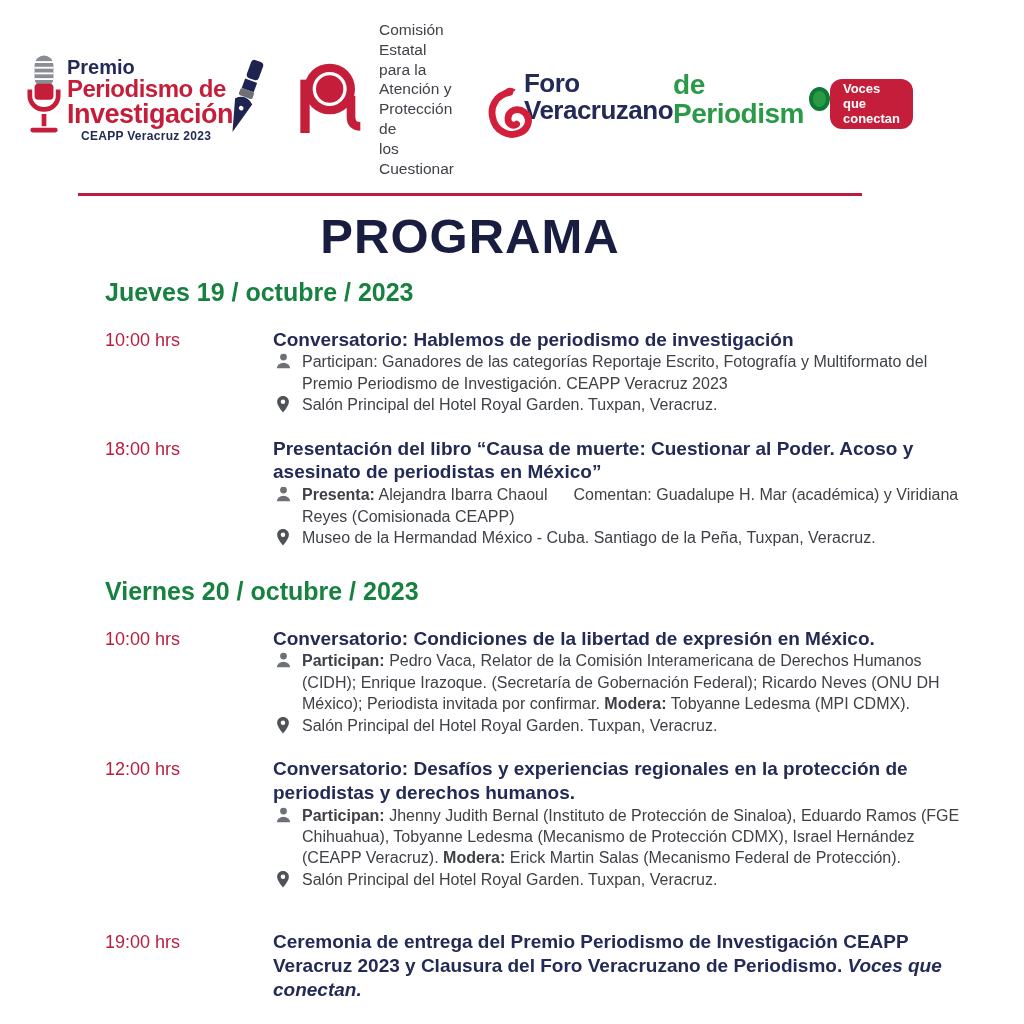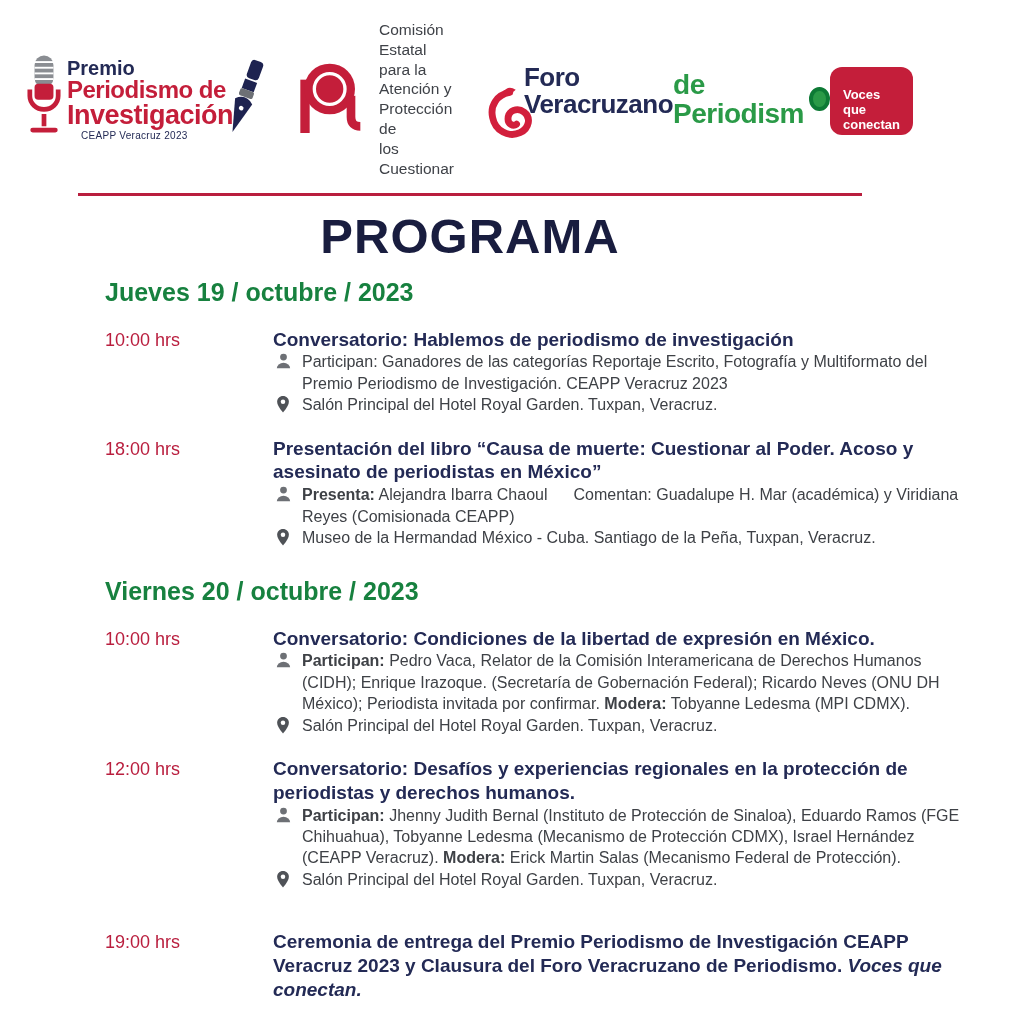--- a/index.html
+++ b/index.html
@@ -15,37 +15,37 @@
   .header {
     display:flex; justify-content:center; align-items:center;
     gap:30px; padding:20px 40px 10px;
   }
   .logo { display:flex; align-items:center; }
 
   .premio-text { margin-left:6px; line-height:1.0; }
   .premio-l1 { font-size:20px; font-weight:700; color:var(--navy,#1e2350); }
   .premio-l2 { font-size:24px; font-weight:700; color:var(--logo_red,#c41e3a); letter-spacing:-0.5px; }
   .premio-l3 { font-size:27px; font-weight:700; color:var(--logo_red,#c41e3a); letter-spacing:-0.5px; }
-  .premio-l4 { font-size:10px; font-weight:400; color:var(--navy,#1e2350); margin:2px 8px 0 14px; letter-spacing:0.3px; }
+  .premio-l4 { font-size:12px; font-weight:700; color:var(--navy,#1e2350); margin:2px 8px 0 14px; letter-spacing:0.3px; }
   .pen-wrap { margin-left:-8px; transform:rotate(6deg); }
 
   .ceapp-text { margin-left:12px; font-size:15.5px; line-height:1.28; color:#3f4248; }
 
   .foro-col { display:flex; flex-direction:row; margin-left:-4px; }
   .foro-l1 { font-size:26px; font-weight:700; color:var(--navy,#1e2350); line-height:1.05; letter-spacing:-0.5px; }
   .foro-l2 { font-size:28px; font-weight:700; color:var(--logo_green,#2a9a47); line-height:1.05; letter-spacing:-0.5px; display:flex; align-items:center; }
   .green-dot {
     display:inline-block; width:24px; height:24px; border-radius:50%;
     background:var(--logo_green,#2a9a47); border:4px solid #0d7a35; margin-left:2px;
   }
   .foro-pill {
     align-self:flex-end; margin-top:3px;
     background:var(--logo_red,#c41e3a); color:#fff;
     font-size:13px; font-weight:700;
-    padding:20px 13px 3px; border-radius:12px;
+    padding:2px 13px 3px; border-radius:12px;
   }
   .flame-wrap { transform:translateY(16px); margin-right:-4px; }
 
   .rule { border:none; border-top:3px solid var(--crimson,#b91e3e); margin:4px 78px 0; }
 
   
   .programa {
     text-align:center; margin-top:12px;
     font-size:49px; font-weight:800; letter-spacing:1px;
     color:var(--title_dark,#191d3f);

